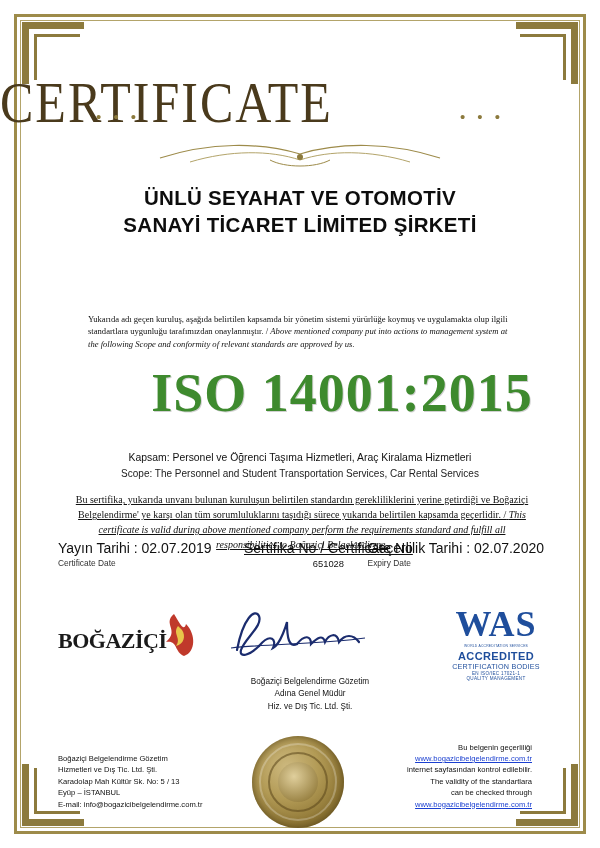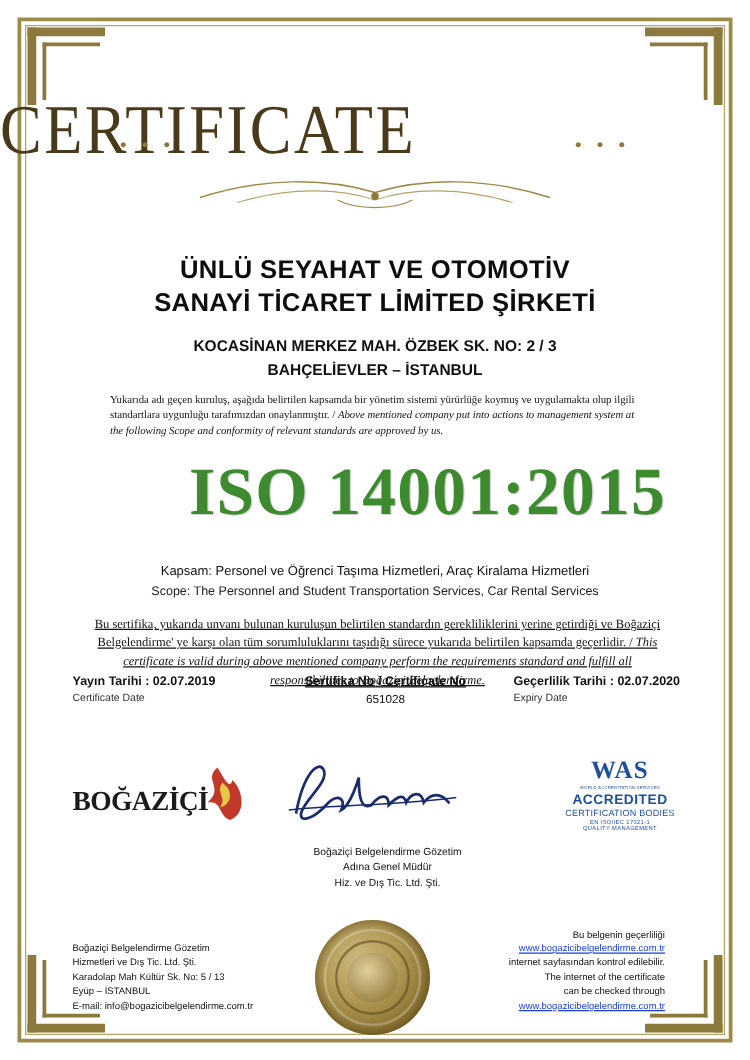--- a/index.html
+++ b/index.html
@@ -90,21 +90,21 @@
   .flourish {
     position: absolute;
     top: 140px;
     left: 50%;
     transform: translateX(-50%);
   }
 
   
   .company {
     position: absolute;
-    top: 202px;
+    top: 184px;
     width: 600px;
     text-align: center;
     font-size: 20.5px;
     font-weight: bold;
     letter-spacing: 0.3px;
     line-height: 1.32;
     color: #0d0d0d;
   }
   .address {
     position: absolute;
@@ -179,22 +179,22 @@
   
   .dates {
     position: absolute;
     top: 540px;
     left: 58px;
     width: 486px;
     height: 36px;
   }
   .date-block { position: absolute; top: 0; }
   .date-block .l1 {
-    font-size: 10px;
-    font-weight: bold;
+    font-size: 14px;
+    font-weight: normal;
     color: #111;
     white-space: nowrap;
   }
   .date-block .l2 {
     font-size: 8.4px;
     color: #333;
     margin-top: 2px;
   }
   .date-left   { left: 0; }
   .date-center { left: 186px; text-align: center; }
@@ -232,21 +232,21 @@
 
   .was-logo {
     position: absolute;
     top: 606px;
     right: 52px;
     width: 104px;
     text-align: center;
   }
   .was-logo .wa {
     font-family: "Liberation Serif", serif;
-    font-size: 20px;
+    font-size: 36px;
     font-weight: bold;
     color: #1f4e9c;
     letter-spacing: 1px;
     line-height: 1;
   }
   .was-logo .micro {
     font-size: 3.4px;
     color: #1f4e9c;
     letter-spacing: 0.2px;
     margin-top: 2px;
@@ -361,24 +361,20 @@
       <circle cx="150" cy="17" r="3" fill="#8c7a3d"></circle>
       <path d="M120 20 C 135 28, 165 28, 180 20" fill="none" stroke="#9d8b4a" stroke-width="1"></path>
     </svg>
   </div>
 
   <div class="company">
     <div>ÜNLÜ SEYAHAT VE OTOMOTİV</div>
     <div>SANAYİ TİCARET LİMİTED ŞİRKETİ</div>
   </div>
 
-  <div class="address">
-    <div>KOCASİNAN MERKEZ MAH. ÖZBEK SK. NO: 2 / 3</div>
-    <div>BAHÇELİEVLER – İSTANBUL</div>
-  </div>
 
   <div class="intro">
     <span>Yukarıda adı geçen kuruluş, aşağıda belirtilen kapsamda bir yönetim sistemi yürürlüğe koymuş ve uygulamakta olup ilgili standartlara uygunluğu tarafımızdan onaylanmıştır. /</span>
     <span class="en">Above mentioned company put into actions to management system at the following Scope and conformity of relevant standards are approved by us.</span>
   </div>
 
   <div class="standard">ISO 14001:2015</div>
 
   <div class="scope">
     <div class="tr">Kapsam: Personel ve Öğrenci Taşıma Hizmetleri, Araç Kiralama Hizmetleri</div>
@@ -460,18 +456,18 @@
     <div>Hizmetleri ve Dış Tic. Ltd. Şti.</div>
     <div>Karadolap Mah Kültür Sk. No: 5 / 13</div>
     <div>Eyüp – İSTANBUL</div>
     <div>E-mail: info@bogazicibelgelendirme.com.tr</div>
   </div>
 
   <div class="footer-right">
     <div>Bu belgenin geçerliliği</div>
     <div class="link">www.bogazicibelgelendirme.com.tr</div>
     <div>internet sayfasından kontrol edilebilir.</div>
-    <div class="en">The internet of the certificate</div>
+    <div class="en">The validity of the standartlara</div>
     <div class="en">can be checked through</div>
     <div class="link">www.bogazicibelgelendirme.com.tr</div>
   </div>
 
 </div>
 
 </body></html>

